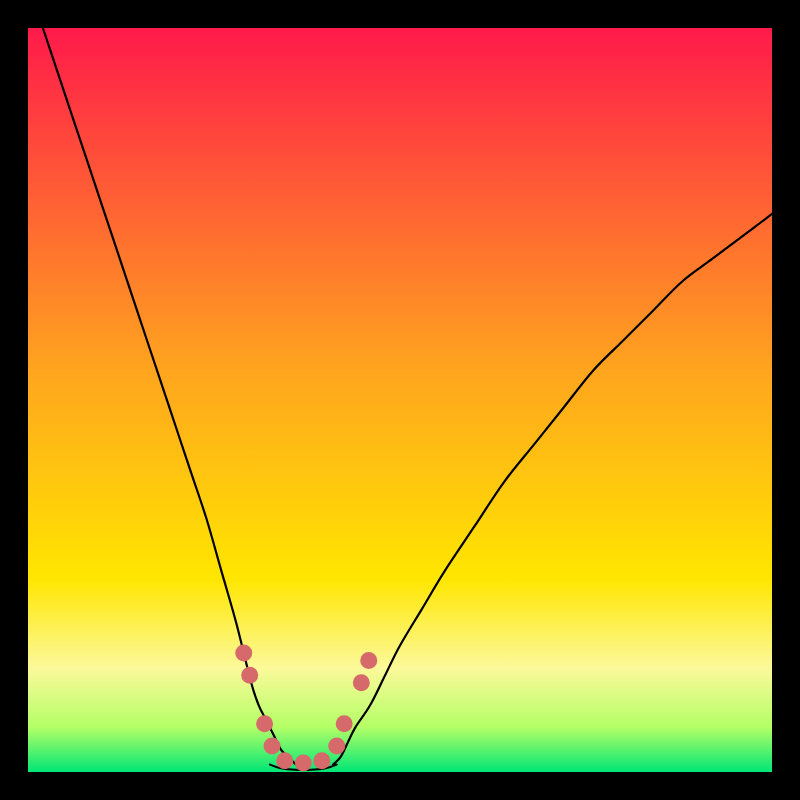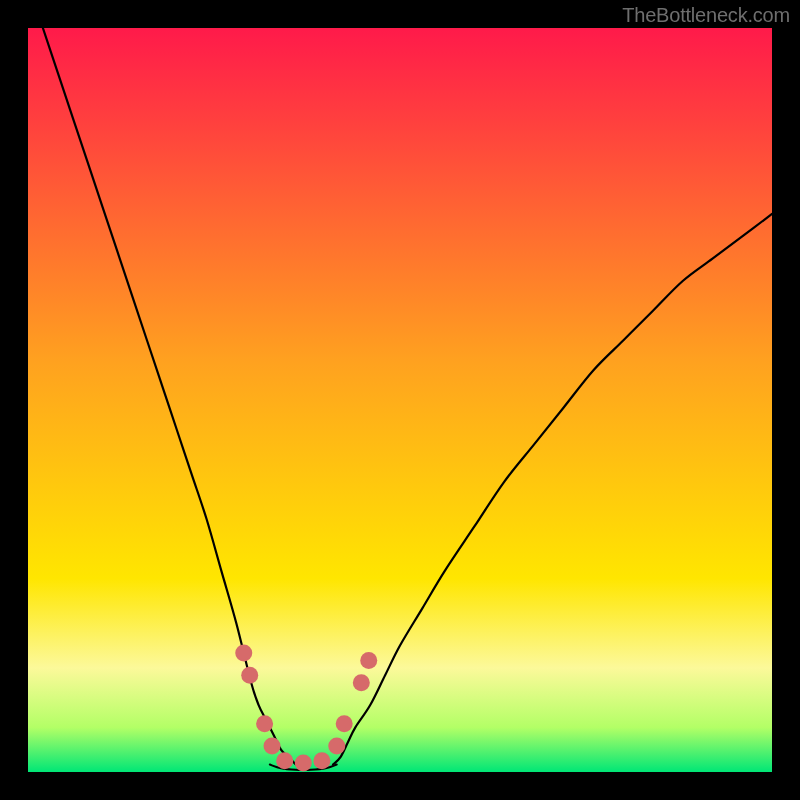--- a/index.html
+++ b/index.html
@@ -37,21 +37,20 @@
     z-index: 10;
     user-select: none;
   }
   svg { display: block; }
 </style>
 </head>
 <body>
 
 <div class="frame">
 
-  <div class="watermark">TheBottleneck.com</div>
 
   <div class="plot-area">
     <svg id="chart-svg" width="744" height="744" viewBox="0 0 744 744" preserveAspectRatio="none">
       <defs>
         <linearGradient id="bg-grad" x1="0" y1="0" x2="0" y2="1">
             <stop offset="0%" stop-color="#ff1a4a"></stop>
             <stop offset="45%" stop-color="#ffa21f"></stop>
             <stop offset="74%" stop-color="#ffe600"></stop>
             <stop offset="86%" stop-color="#fcf99a"></stop>
             <stop offset="94%" stop-color="#b3ff66"></stop>

